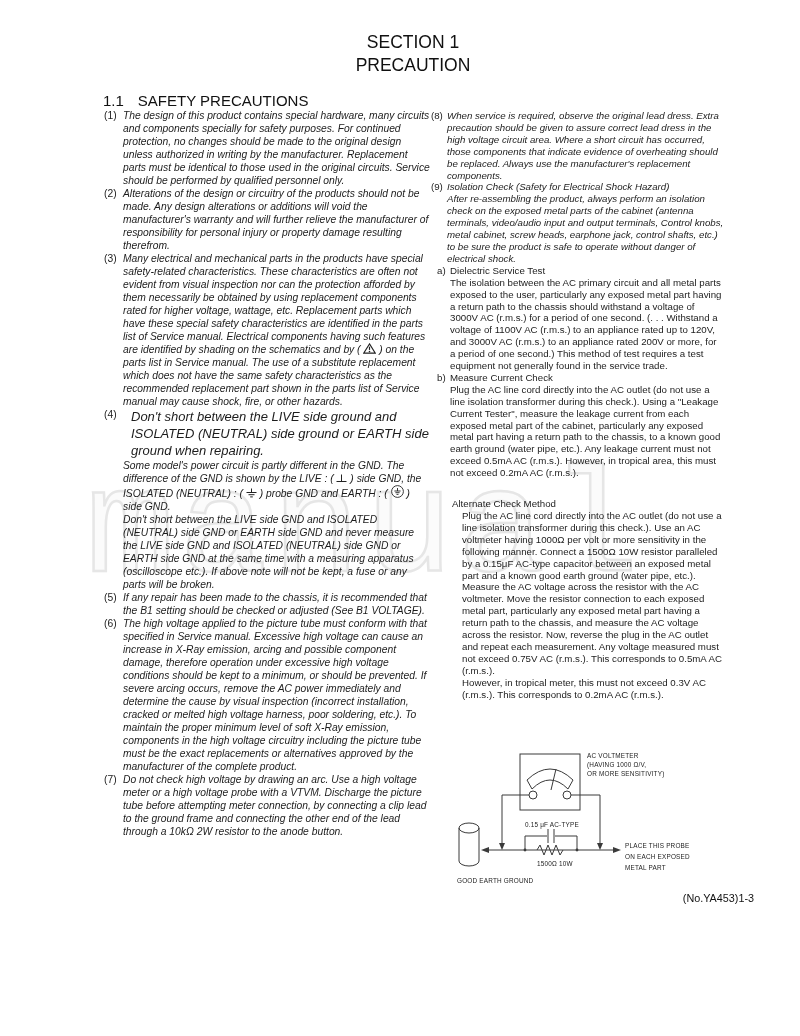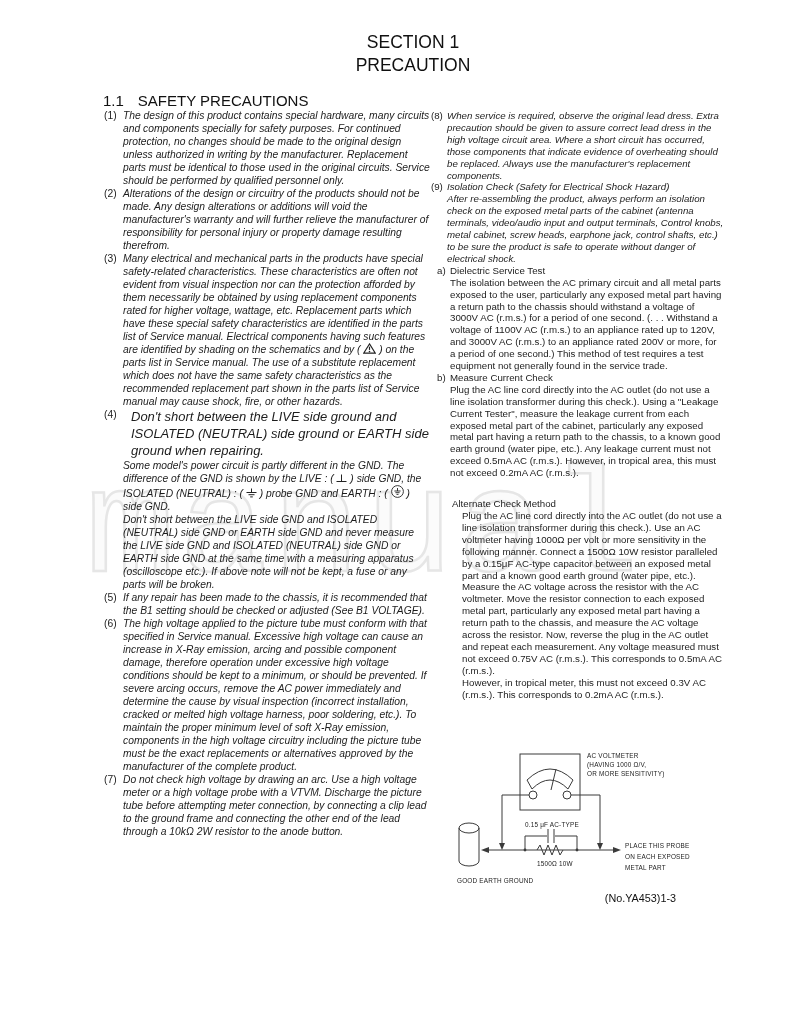--- a/index.html
+++ b/index.html
@@ -21,21 +21,21 @@
   .item .num{flex:0 0 19px;}
   .col-right .item .num{flex:0 0 16px;}
   .item .body{flex:1;font-style:italic;}
   p{margin:0;}
   .lead-lg{font-size:13px;line-height:17px;margin-left:8px;}
   .sub{display:flex;margin-left:6px;}
   .sub .num{flex:0 0 13px;}
   .alt-block{margin-left:21px;margin-top:19px;}
   .alt-block .alt-body{margin-left:10px;}
   .icon-inline{display:inline-block;vertical-align:-1px;}
-  .footer{position:absolute;top:892px;left:0;width:676px;text-align:right;
+  .footer{position:absolute;top:892px;left:0;width:754px;text-align:right;
         font-size:10.8px;color:#111;}
   .diagram{position:absolute;top:746px;left:437px;}
   .diagram text{font-family:"Liberation Sans",sans-serif;font-size:6.4px;fill:#222;letter-spacing:0.2px;}
 </style>
 </head>
 <body>
 
 <div class="page">
 
   <div class="watermark">manual</div>

